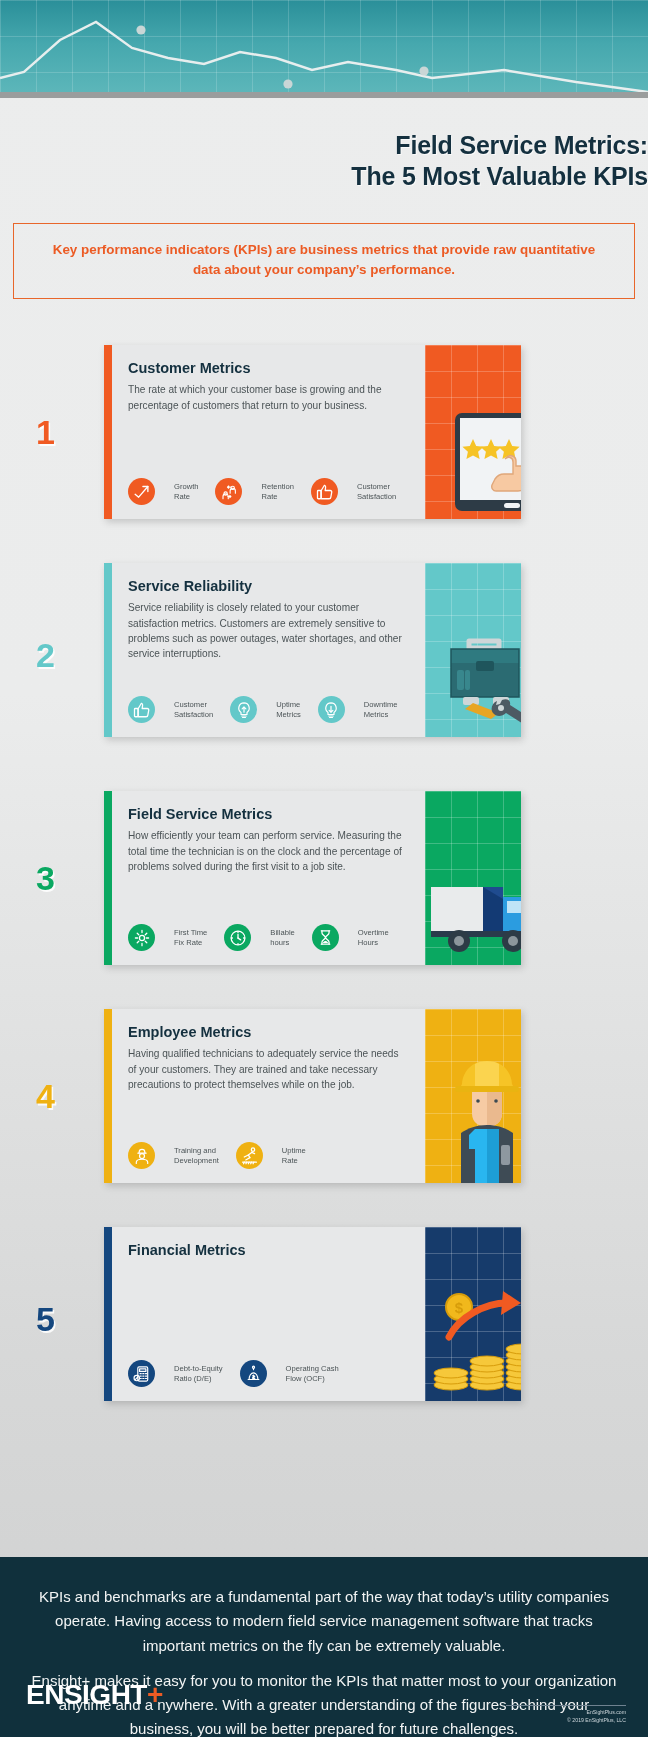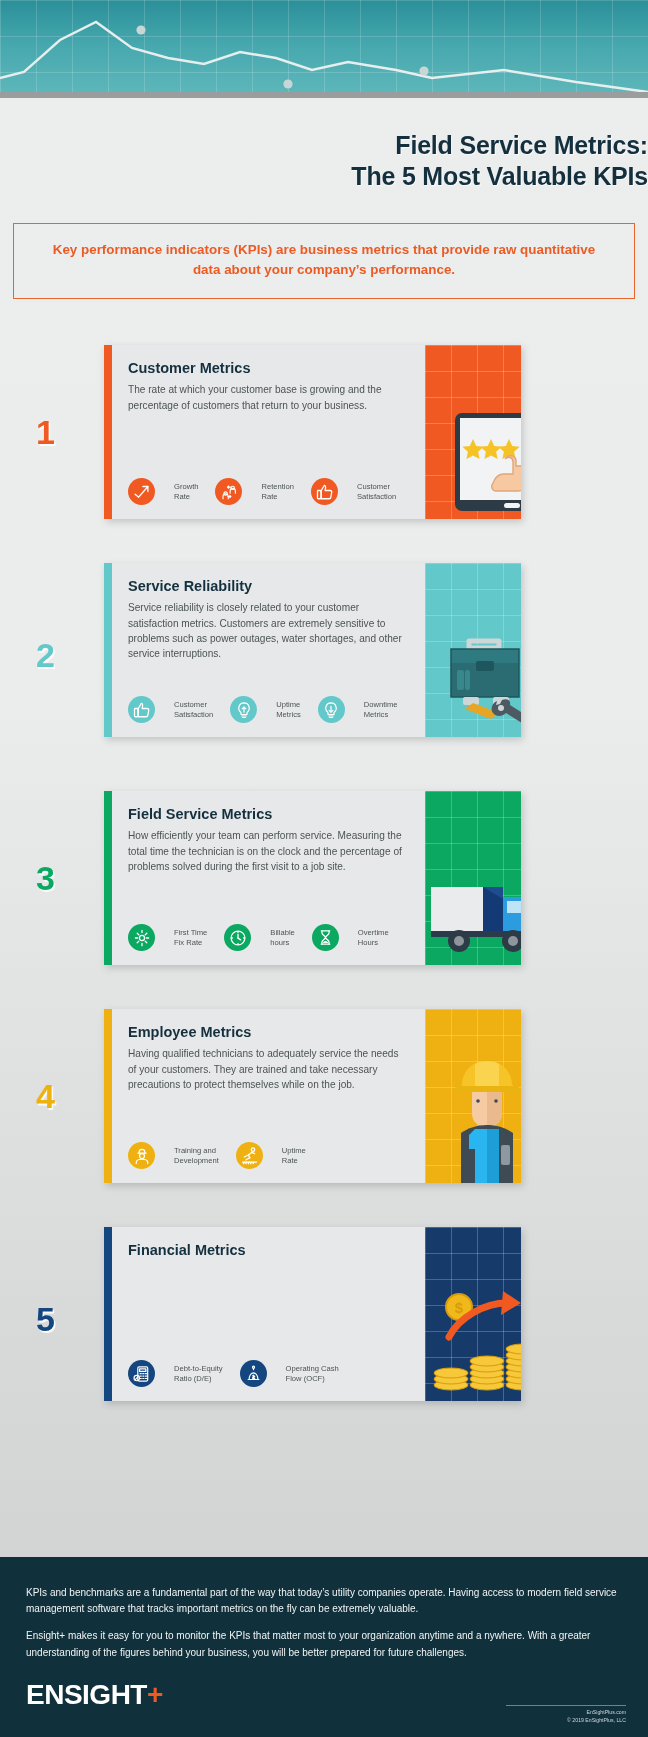--- a/index.html
+++ b/index.html
@@ -158,23 +158,24 @@
   .footer {
     position: absolute;
     left: 0; bottom: 0;
     width: 648px;
     height: 180px;
     background: #10303c;
     padding: 28px 26px 0 26px;
     color: #f2f4f4;
   }
   .footer p {
-    font-size: 10px;
+    font-size: 15px;
     line-height: 1.62;
     margin-bottom: 11px;
+    text-align: center;
   }
   .logo {
     position: absolute;
     left: 26px;
     bottom: 28px;
     font-size: 28px;
     font-weight: bold;
     letter-spacing: -0.5px;
     color: #ffffff;
     line-height: 1;

